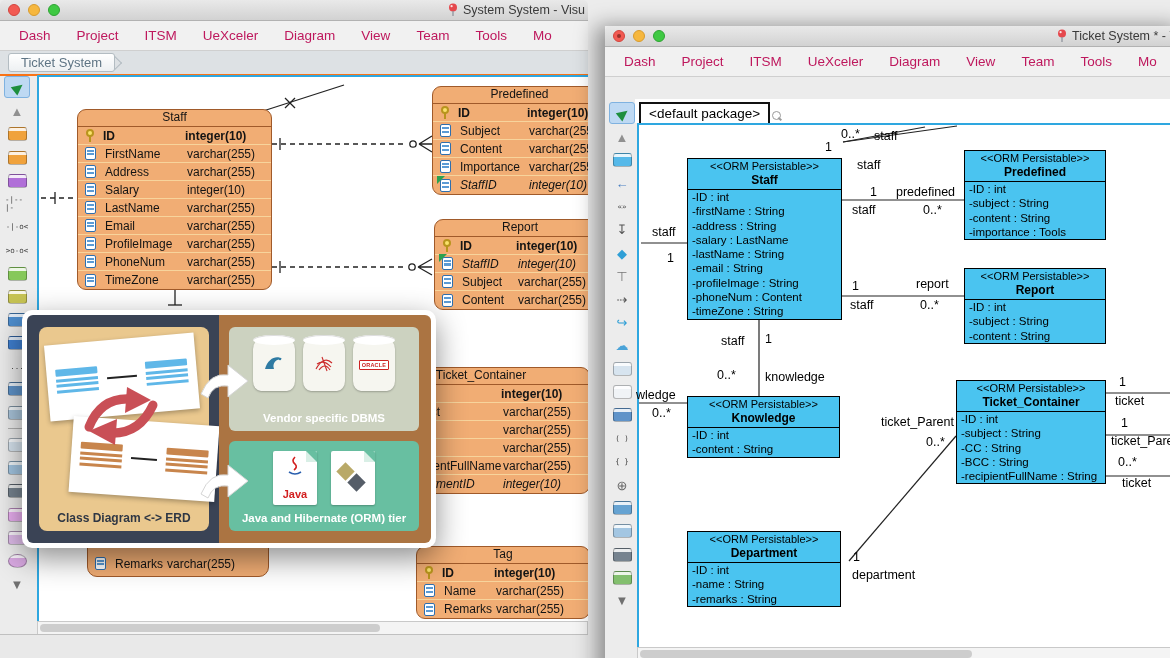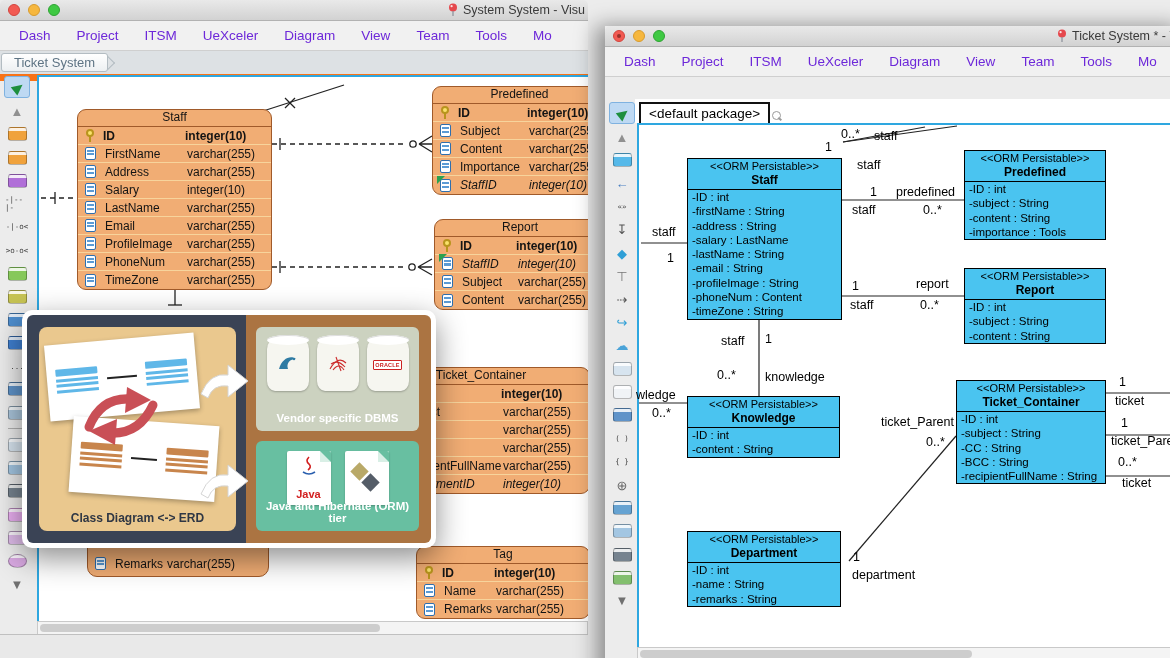--- a/index.html
+++ b/index.html
@@ -17,23 +17,23 @@
   .light.yellow{background:#f6b73e;border:1px solid #d89b2e;}
   .light.green{background:#3fc943;border:1px solid #2fa334;}
   .light.red.dirty::after{content:"";display:block;width:4px;height:4px;border-radius:50%;
             background:#98312b;margin:3px auto 0;}
   .wintitle{position:absolute;top:3px;font-size:12.5px;color:#3a3a3a;white-space:nowrap;
             display:flex;gap:5px;align-items:center;overflow:hidden;}
   #win-left .wintitle{left:448px;width:140px;}
   #win-right .wintitle{left:452px;width:130px;}
   .menubar{height:29px;background:#f1f1f1;border-bottom:1px solid #cfcfcf;display:flex;
            align-items:center;padding-left:6px;overflow:hidden;}
-  .menu-item{font-size:13.5px;color:#6d28d9;padding:0 13px;white-space:nowrap;cursor:default;}
-  .crumbbar{height:23px;background:#dde1e4;border-bottom:7px solid #f97316;display:flex;
-            align-items:center;padding-left:1px;}
+  .menu-item{font-size:13.5px;color:#be185d;padding:0 13px;white-space:nowrap;cursor:default;}
+  .crumbbar{height:23px;background:#dde1e4;border-bottom:2px solid #f97316;display:flex;
+            align-items:center;padding-left:8px;}
   .crumb{height:17px;line-height:17px;padding:0 12px;background:linear-gradient(#ffffff,#edf0f2);
          border:1px solid #b3bcc2;border-radius:3px;color:#5e7484;font-size:13px;}
   .crumb-arrow{width:9px;height:9px;border-top:1px solid #b3bcc2;border-right:1px solid #b3bcc2;
          transform:rotate(45deg);margin-left:-5px;}
   .statusbar{position:absolute;left:0;right:0;top:634px;height:24px;background:#e9e9e9;
          border-top:1px solid #c0c0c0;}
   
   .toolstrip{position:absolute;left:2px;top:74px;width:30px;height:546px;display:flex;
              flex-direction:column;align-items:center;padding-top:2px;gap:3.2px;overflow:hidden;}
   .tool{width:24px;height:20px;flex:none;display:flex;align-items:center;justify-content:center;border-radius:3px;}
@@ -87,21 +87,21 @@
   .uml-class{position:absolute;background:#4ac4f0;border:1px solid #000;color:#000;box-sizing:border-box;}
   .uml-head{border-bottom:1px solid #000;text-align:center;padding:1px 2px 2px;}
   .uml-stereo{font-size:11px;line-height:13px;}
   .uml-name{font-weight:bold;font-size:12px;line-height:14px;}
   .uml-attr{line-height:14.3px;padding-left:4px;font-size:11.5px;white-space:nowrap;overflow:hidden;}
   .dlabel{position:absolute;font-size:12.5px;color:#000;white-space:nowrap;}
   svg.linelayer{position:absolute;left:0;top:0;pointer-events:none;}
   
   .ov{position:absolute;left:22px;top:310px;width:414px;height:238px;background:#fff;border-radius:10px;
       box-shadow:0 10px 30px rgba(0,0,0,.45);padding:5px;box-sizing:border-box;display:flex;z-index:50;}
-  .ov-left{width:219px;background:#3a4355;border-radius:6px 0 0 6px;position:relative;}
+  .ov-left{width:192px;background:#3a4355;border-radius:6px 0 0 6px;position:relative;}
   .ov-right{flex:1;background:#ab7442;border-radius:0 6px 6px 0;position:relative;}
   .ov-tan{position:absolute;left:12px;top:12px;right:10px;bottom:12px;background:#eac88e;border-radius:8px;}
   .card{position:absolute;background:#fff;box-shadow:0 2px 5px rgba(0,0,0,.3);display:flex;
         align-items:center;gap:9px;padding:9px;}
   .card1{left:8px;top:12px;width:132px;height:58px;transform:rotate(-5deg);}
   .card2{left:32px;top:94px;width:128px;height:58px;transform:rotate(4deg);}
   .mini{width:42px;}
   .mini .mh{height:7px;margin-bottom:2px;}
   .mini .ml{height:3px;margin:2.5px 0;}
   .mini.blue .mh,.mini.blue .ml{background:#5fb7e8;}

